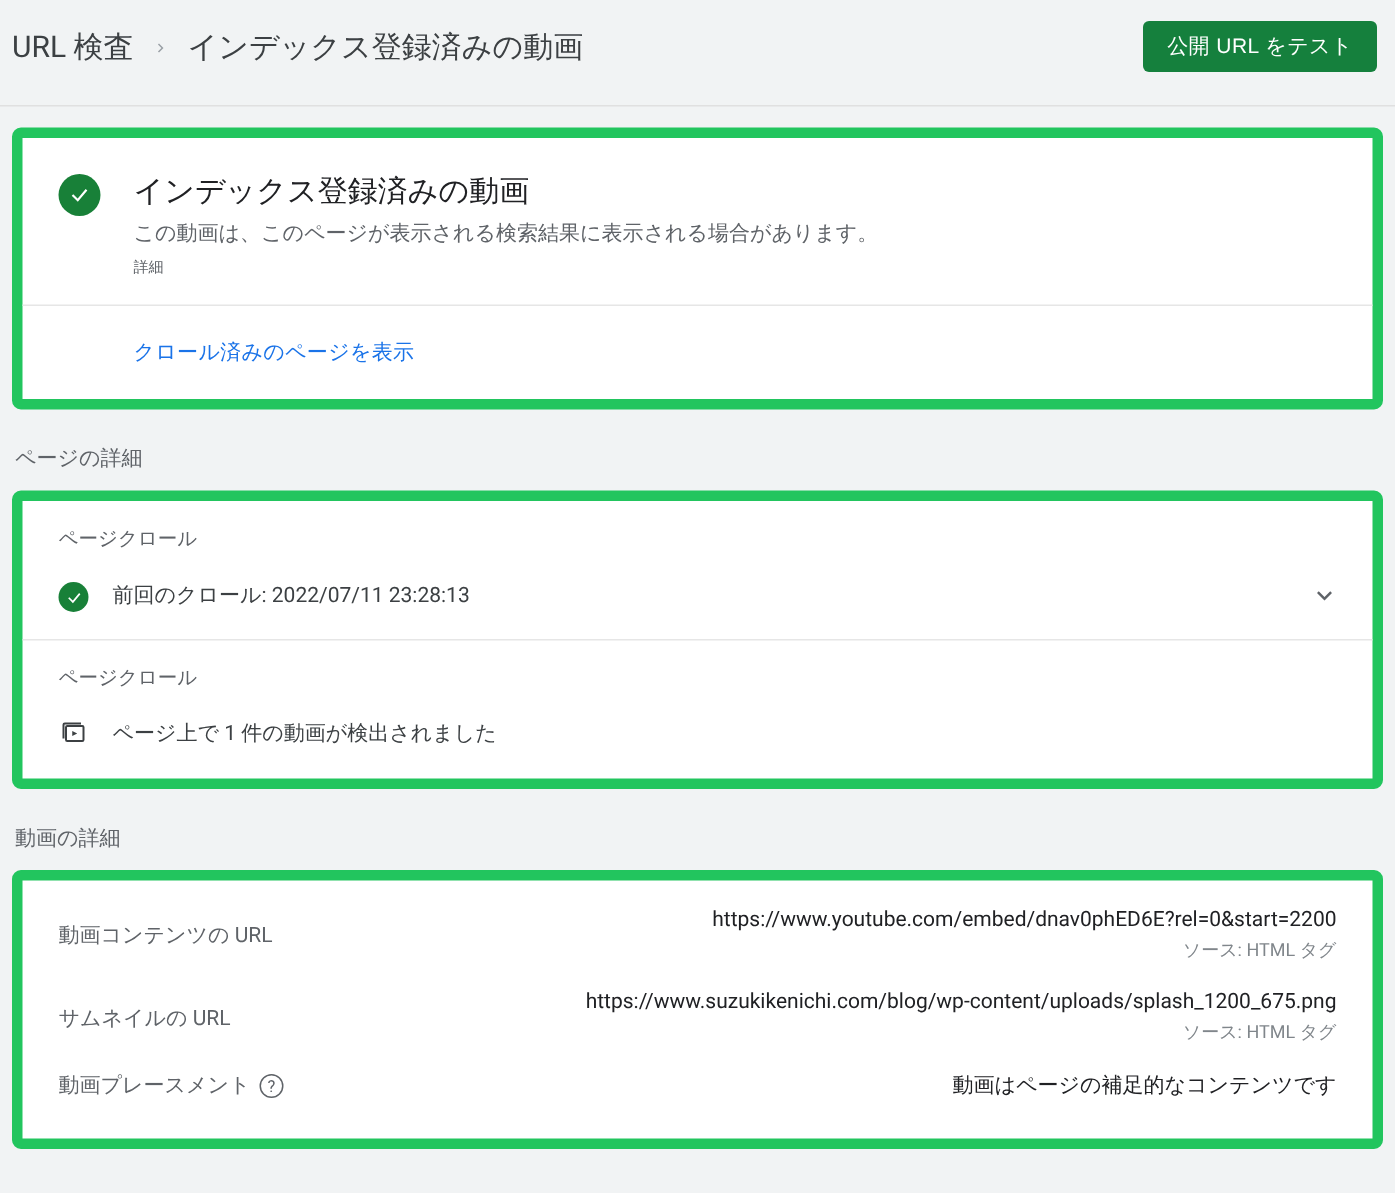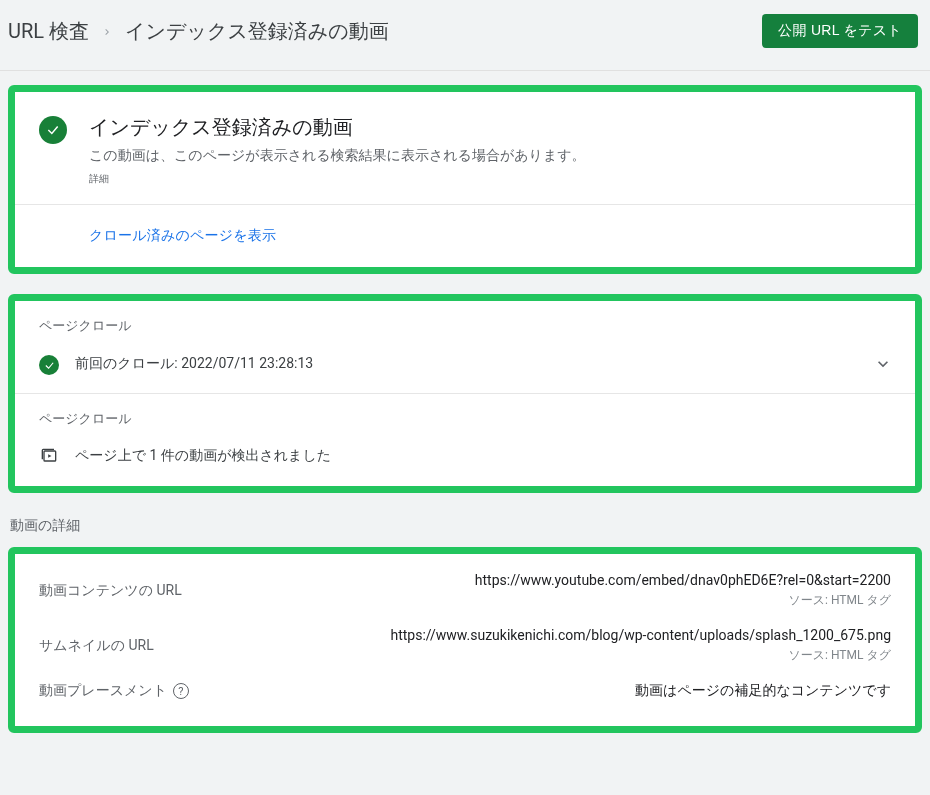--- a/index.html
+++ b/index.html
@@ -174,20 +174,21 @@
         <div class="status-desc">この動画は、このページが表示される検索結果に表示される場合があります。</div>
         <span class="status-link">詳細</span>
       </div>
     </div>
     <div class="card-divider"></div>
     <div class="action-row">
       <span class="action-link">クロール済みのページを表示</span>
     </div>
   </div>
 
+  <div class="section-label">ページの詳細</div>
 
   <div class="card mb">
     <div class="sub-section-label">ページクロール</div>
     <div class="crawl-row">
       <div class="check-circle small">
         <svg class="check-mark" viewBox="0 0 24 24">
             <polyline points="4,12 10,18 20,6"></polyline>
           </svg>
       </div>
       <div class="crawl-text">

